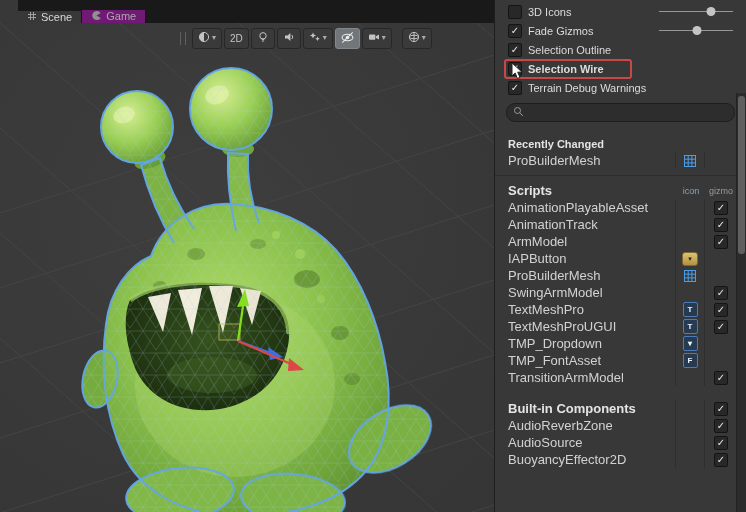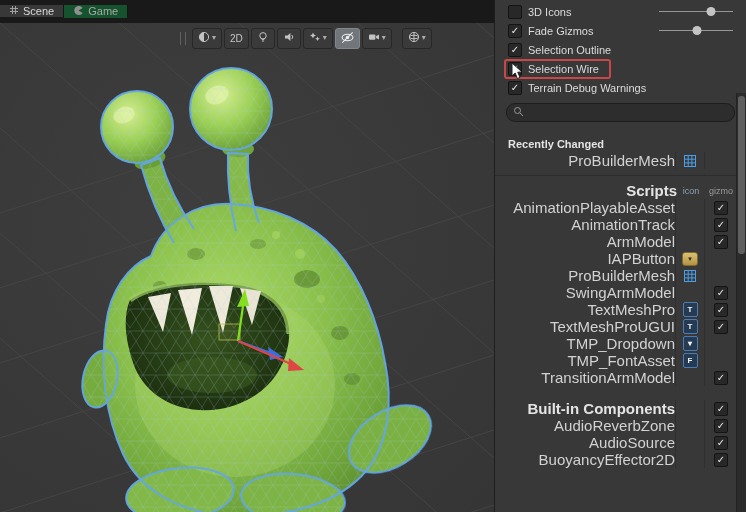--- a/index.html
+++ b/index.html
@@ -2,59 +2,59 @@
 <html><head>
 <meta charset="utf-8">
 <style>
   html,body{margin:0;padding:0;}
   body{width:746px;height:512px;overflow:hidden;background:#2a2a2a;
        font-family:"Liberation Sans",sans-serif;}
   .app{position:relative;display:flex;width:746px;height:512px;background:#383838;}
 
   
   .scene-area{width:494px;display:flex;flex-direction:column;flex:0 0 auto;}
-  .tabbar{height:23px;background:#191919;display:flex;align-items:center;}
+  .tabbar{height:23px;background:#191919;display:flex;align-items:flex-end;margin-left:18px;}
   .tab{display:flex;align-items:center;gap:4px;padding:0 9px;font-size:11px;
-       color:#A8A8A8;background:#14532d;border-right:1px solid #151515;cursor:default;}
+       color:#A8A8A8;background:#701a75;border-right:1px solid #151515;cursor:default;}
   .tab.active{background:#383838;color:#D8D8D8;}
   .viewport{position:relative;width:494px;height:493px;background:#3A3A3A;overflow:hidden;}
   .scene-svg{position:absolute;left:0;top:0;}
 
   .toolbar{position:absolute;top:5px;left:180px;display:flex;align-items:center;gap:2px;}
   .grip{width:4px;height:13px;border-left:1px solid #606060;border-right:1px solid #606060;margin-right:4px;}
   .tbtn{height:21px;background:#3A3A3A;border:1px solid #272727;border-radius:3px;
         display:flex;align-items:center;justify-content:center;gap:2px;padding:0 5px;
         color:#C6C6C6;font-size:10px;font-family:inherit;cursor:default;}
   .tbtn.active{background:#71767B;border-color:#82878C;}
   .caret{font-size:8px;color:#ABABAB;line-height:1;}
   .tspace{width:6px;}
 
   
   .gizmos-panel{position:relative;width:252px;height:512px;background:#383838;
                 border-left:1px solid #1E1E1E;overflow:hidden;font-size:11px;color:#D4D4D4;}
   .toggles{padding-top:2px;}
   .toggle-row{height:19px;display:flex;align-items:center;padding-left:13px;position:relative;}
   .toggle-wrap{display:flex;align-items:center;gap:6px;justify-content:flex-end;}
-  .toggle-wrap.hl{border:2px solid #C94747;border-radius:3px;padding:1px 10px 1px 2px;margin-left:-4px;}
+  .toggle-wrap.hl{border:2px solid #C94747;border-radius:3px;padding:1px 26px 1px 2px;margin-left:-4px;font-weight:bold;}
   .checkbox{width:12px;height:12px;background:#282828;border:1px solid #141414;border-radius:2px;
             color:#E8E8E8;font-size:10px;line-height:11px;text-align:center;flex:0 0 auto;cursor:default;}
   .toggle-label{font-size:11px;color:#DCDCDC;white-space:nowrap;}
   .slider{position:absolute;right:13px;top:9px;width:74px;height:1px;background:#979797;}
   .knob{position:absolute;top:-4px;width:9px;height:9px;background:#C4C4C4;border-radius:50%;transform:translateX(-50%);}
 
   .search-row{margin:6px 11px 0 11px;height:17px;background:#2D2D2D;border:1px solid #1D1D1D;
               border-radius:9px;display:flex;align-items:center;padding:0 6px;gap:4px;}
   .search-row input{flex:1;border:0;background:transparent;color:#DCDCDC;font-size:11px;
                     outline:none;min-width:0;font-family:inherit;}
 
   .panel-list{padding:13px 9px 0 0;}
   .section-header{font-size:11px;font-weight:bold;color:#E4E4E4;padding-left:13px;height:17px;
                   display:flex;align-items:center;text-align:right;}
   .list-row{display:flex;align-items:center;height:17px;padding-left:13px;}
-  .item-name{flex:1;font-size:15px;color:#D2D2D2;white-space:nowrap;overflow:hidden;text-align:right;}
+  .item-name{flex:1;font-size:13px;color:#D2D2D2;white-space:nowrap;overflow:hidden;}
   .bold{font-weight:bold;color:#E4E4E4;}
   .col{width:28px;align-self:stretch;display:flex;align-items:center;justify-content:center;
        border-left:1px solid #2E2E2E;flex:0 0 auto;}
   .gizmo-col{width:32px;}
   .collabel{font-size:9px;border-left:none;align-self:center;height:auto;}
   .collabel.ic{color:#8DA2B5;}
   .collabel.gz{color:#9A9A9A;}
   .hsep{height:1px;background:#2C2C2C;margin:6px 0;}
   .builtin-h{margin-top:14px;}
 

